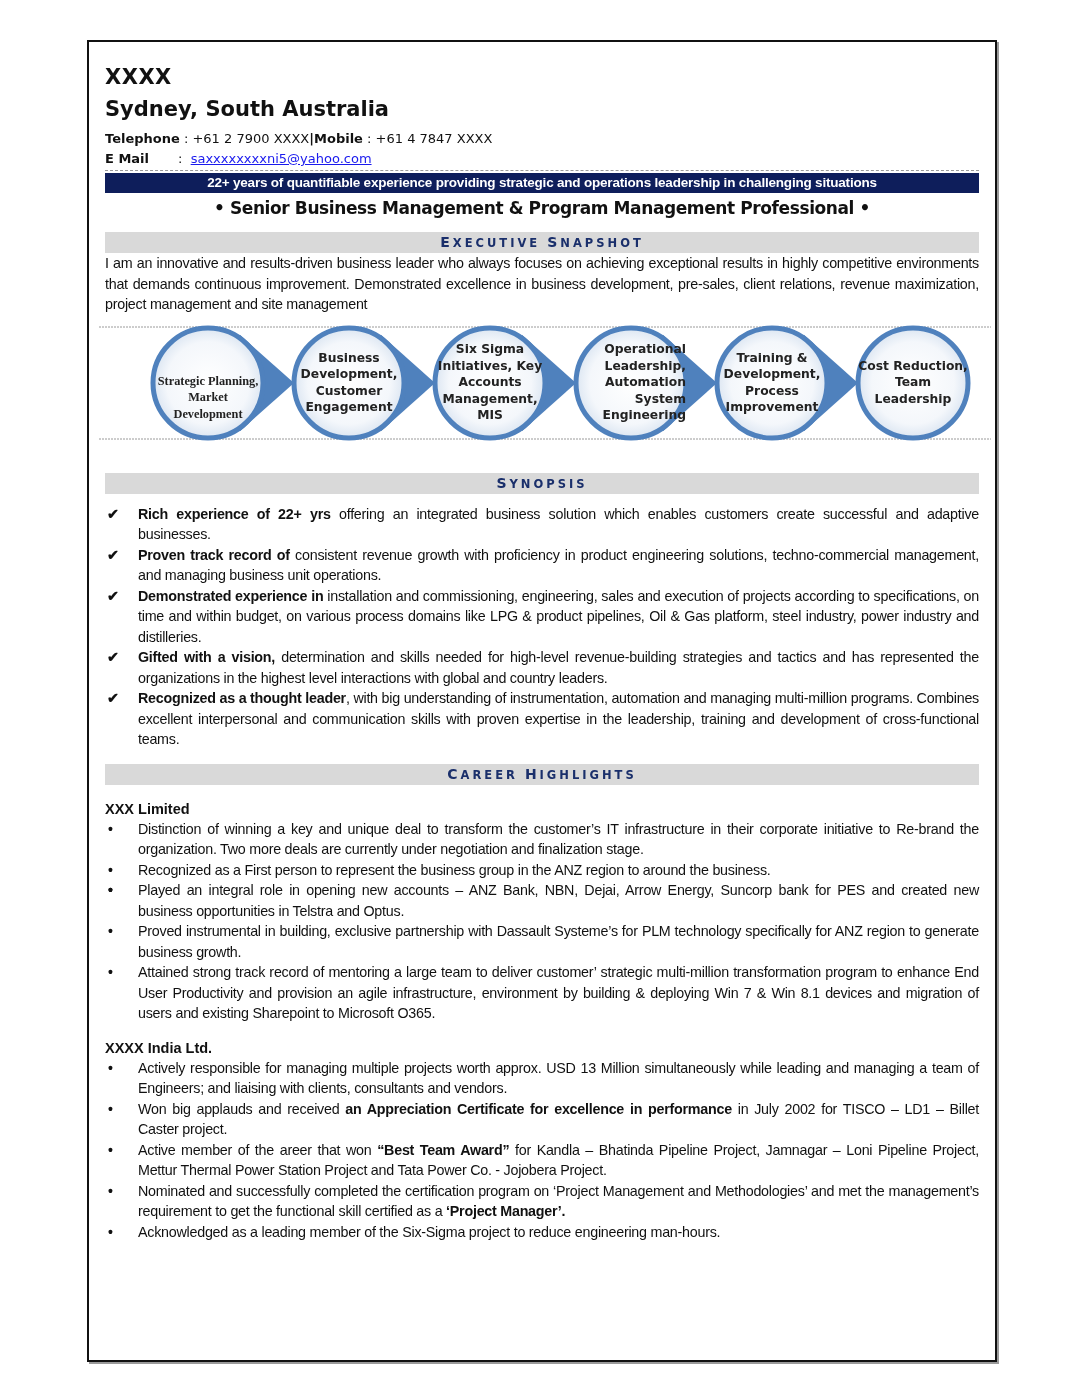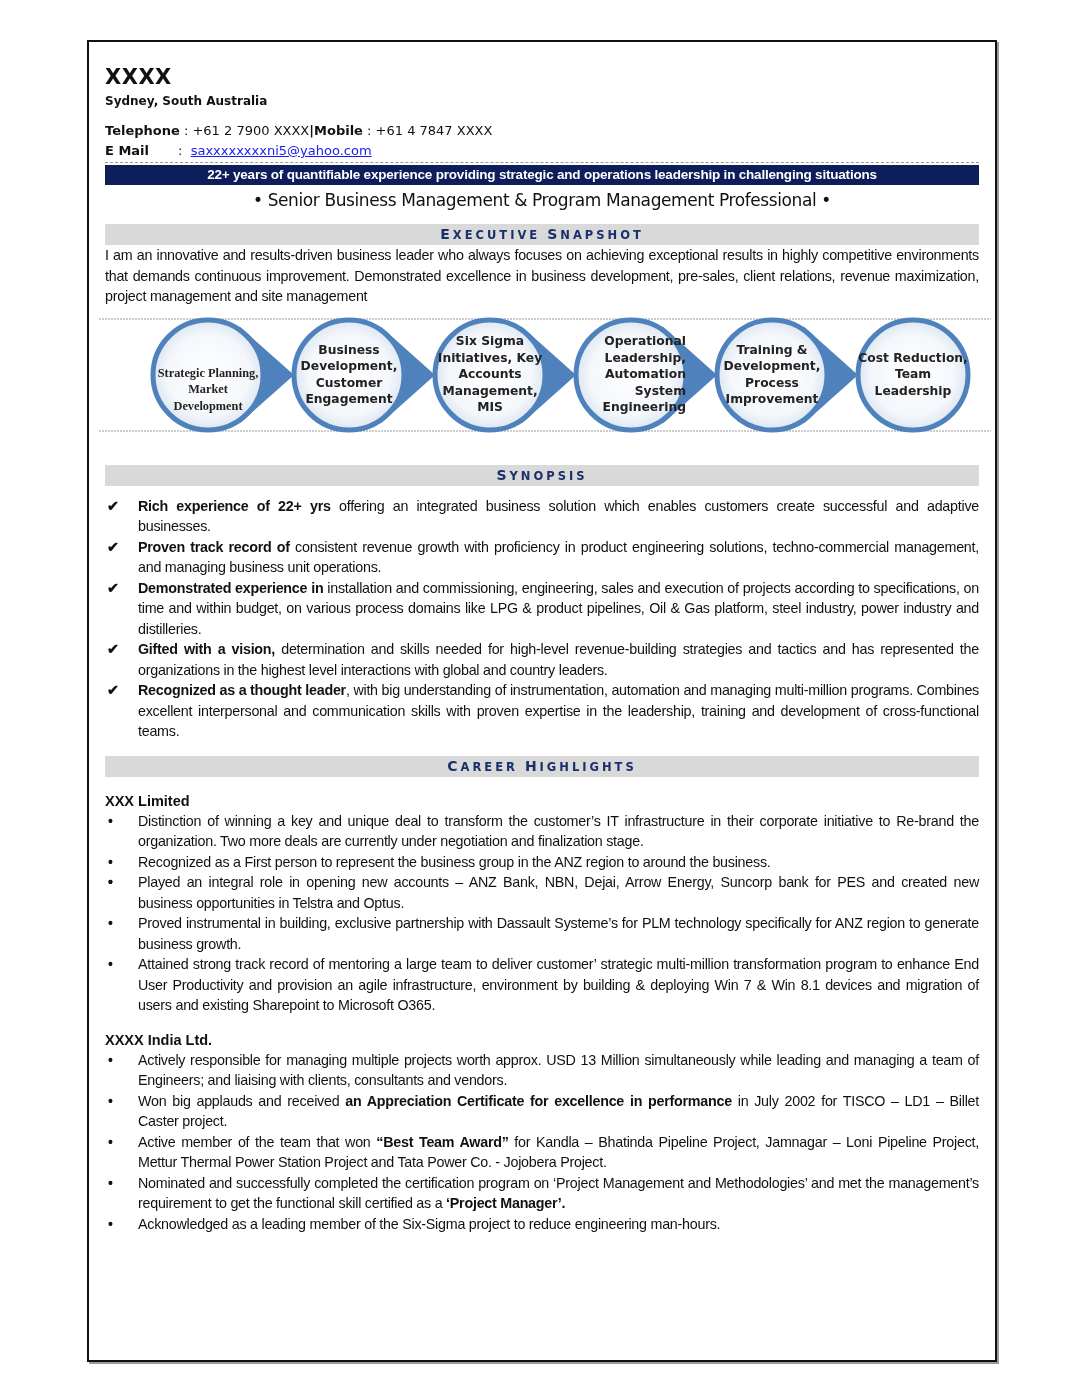--- a/index.html
+++ b/index.html
@@ -3,32 +3,32 @@
 <meta charset="utf-8">
 <style>
   html, body { margin: 0; padding: 0; background: #ffffff; }
   body { width: 1082px; height: 1400px; position: relative; font-family: "Liberation Sans Narrow", "Liberation Sans", sans-serif; color: #111; }
   .page {
     position: absolute; left: 87px; top: 40px; width: 906px; height: 1318px;
     border: 2px solid #111; box-shadow: 2px 2px 0 #9a9a9a; background: #fff;
   }
   .content { position: absolute; left: 16px; top: 22px; width: 874px; }
   .name { font-family: "DejaVu Sans", sans-serif; font-weight: bold; font-size: 21px; letter-spacing: 0.5px; line-height: 26px; }
-  .city { font-family: "DejaVu Sans", sans-serif; font-weight: bold; font-size: 12px; margin-top: 0; line-height: 22px; }
+  .city { font-family: "DejaVu Sans", sans-serif; font-weight: bold; font-size: 21px; margin-top: 8px; line-height: 22px; }
   .contact { margin-top: 9px; font-family: "DejaVu Sans", sans-serif; font-size: 13px; line-height: 20px; }
   .contact b { font-weight: bold; }
   .contact .lbl { display: inline-block; width: 73px; font-weight: bold; }
   .contact a { color: #1a1aee; text-decoration: underline; }
   .dash-sep { border-top: 1px dashed #9a9a9a; margin-top: 1px; }
   .banner {
     margin-top: 2px; background: #0e1e5b; color: #fff; text-align: center;
     font-family: "Liberation Sans", sans-serif; font-size: 13.5px; font-weight: bold; line-height: 20px; letter-spacing: -0.2px;
   }
   .headline {
-    text-align: center; font-family: "DejaVu Sans", sans-serif; font-size: 17px; font-weight: normal; line-height: 28px; margin-top: 1px;
+    text-align: center; font-family: "DejaVu Sans", sans-serif; font-size: 17px; font-weight: bold; line-height: 28px; margin-top: 1px;
     letter-spacing: -0.4px;
   }
   .sec-head {
     background: #d9d9d9; text-align: center; color: #1a2f6b; font-family: "DejaVu Sans", sans-serif; font-weight: bold;
     font-size: 11.5px; letter-spacing: 3px; line-height: 20px; text-transform: uppercase;
   }
   .sec-head .cap { font-size: 14px; }
   .para { font-family: "Liberation Sans", sans-serif; font-size: 14.3px; line-height: 20.5px; text-align: justify; letter-spacing: -0.25px; }
   .diagram { position: relative; height: 140px; margin-top: 10px; margin-left: -6px; width: 892px; }
   .diagram svg { position: absolute; left: 0; top: 0; }
@@ -136,19 +136,19 @@
         <li><span class="mark">•</span></li>
         <li><span class="mark">•</span><span>Played an integral role in opening new accounts – ANZ Bank, NBN, Dejai, Arrow Energy, Suncorp bank for PES and created new business opportunities in Telstra and Optus.</span></li>
         <li><span class="mark">•</span><span>Proved instrumental in building, exclusive partnership with Dassault Systeme’s for PLM technology specifically for ANZ region to generate business growth.</span></li>
         <li><span class="mark">•</span><span>Attained strong track record of mentoring a large team to deliver customer’ strategic multi-million transformation program to enhance End User Productivity and provision an agile infrastructure, environment by building &amp; deploying Win 7 &amp; Win 8.1 devices and migration of users and existing Sharepoint to Microsoft O365.</span></li>
       </ul>
 
     <div class="company" style="margin-top:14px;">XXXX India Ltd.</div>
     <ul class="list bul" id="company1-list">
         <li><span class="mark">•</span><span>Actively responsible for managing multiple projects worth approx. USD 13 Million simultaneously while leading and managing a team of Engineers; and liaising with clients, consultants and vendors.</span></li>
         <li><span class="mark">•</span><span>Won big applauds and received </span><b>an Appreciation Certificate for excellence in performance</b><span> in July 2002 for TISCO – LD1 – Billet Caster project.</span></li>
-        <li><span class="mark">•</span><span>Active member of the team that won </span><b>“Best Team Award”</b><span> for Kandla – Bhatinda Pipeline Project, Jamnagar – Loni Pipeline Project, Mettur Thermal Power Station Project and Tata Power Co. - Jojobera Project.</span></li>
+        <li><span class="mark">•</span><span>Active member of the areer that won </span><b>“Best Team Award”</b><span> for Kandla – Bhatinda Pipeline Project, Jamnagar – Loni Pipeline Project, Mettur Thermal Power Station Project and Tata Power Co. - Jojobera Project.</span></li>
         <li><span class="mark">•</span><span>Nominated and successfully completed the certification program on ‘Project Management and Methodologies’ and met the management’s requirement to get the functional skill certified as a </span><b>‘Project Manager’.</b></li>
         <li><span class="mark">•</span><span>Acknowledged as a leading member of the Six-Sigma project to reduce engineering man-hours.</span></li>
       </ul>
 
   </div>
 </div>
 
 </body></html>

